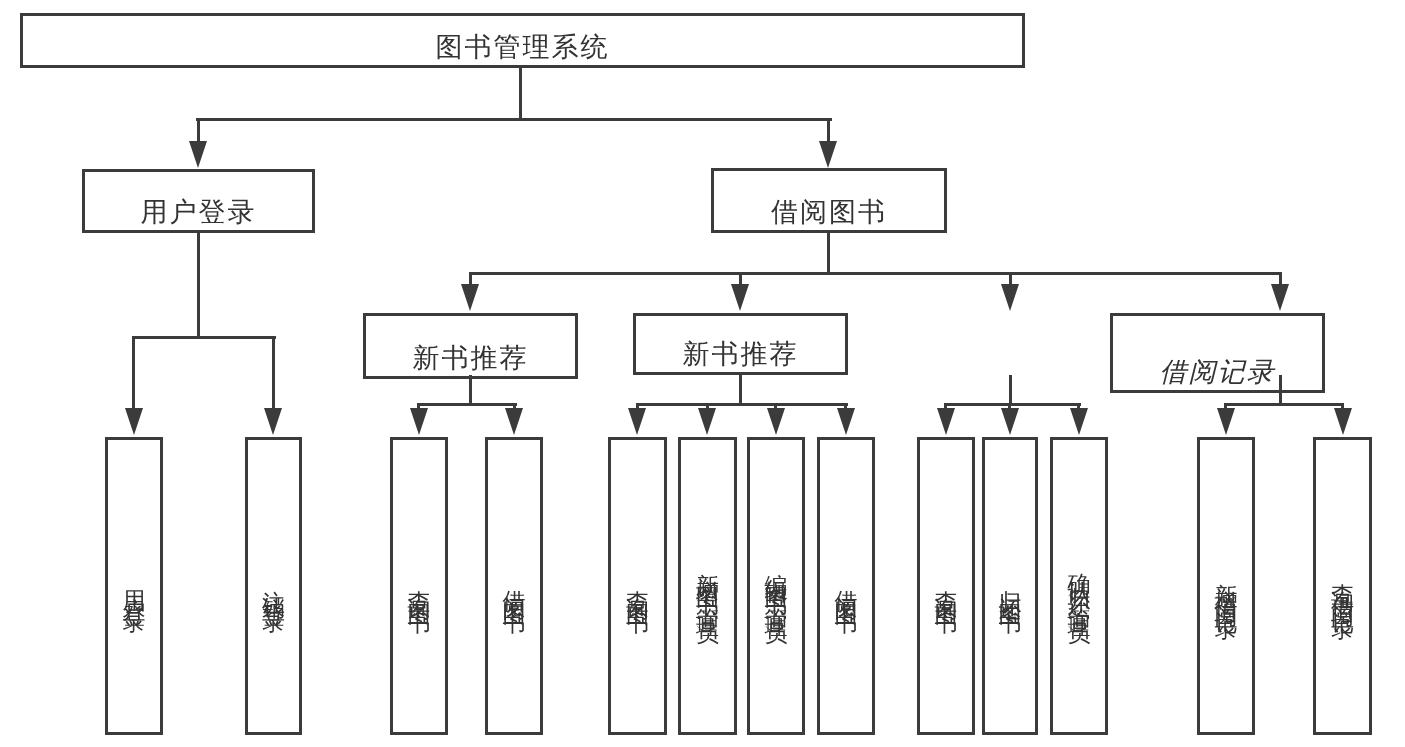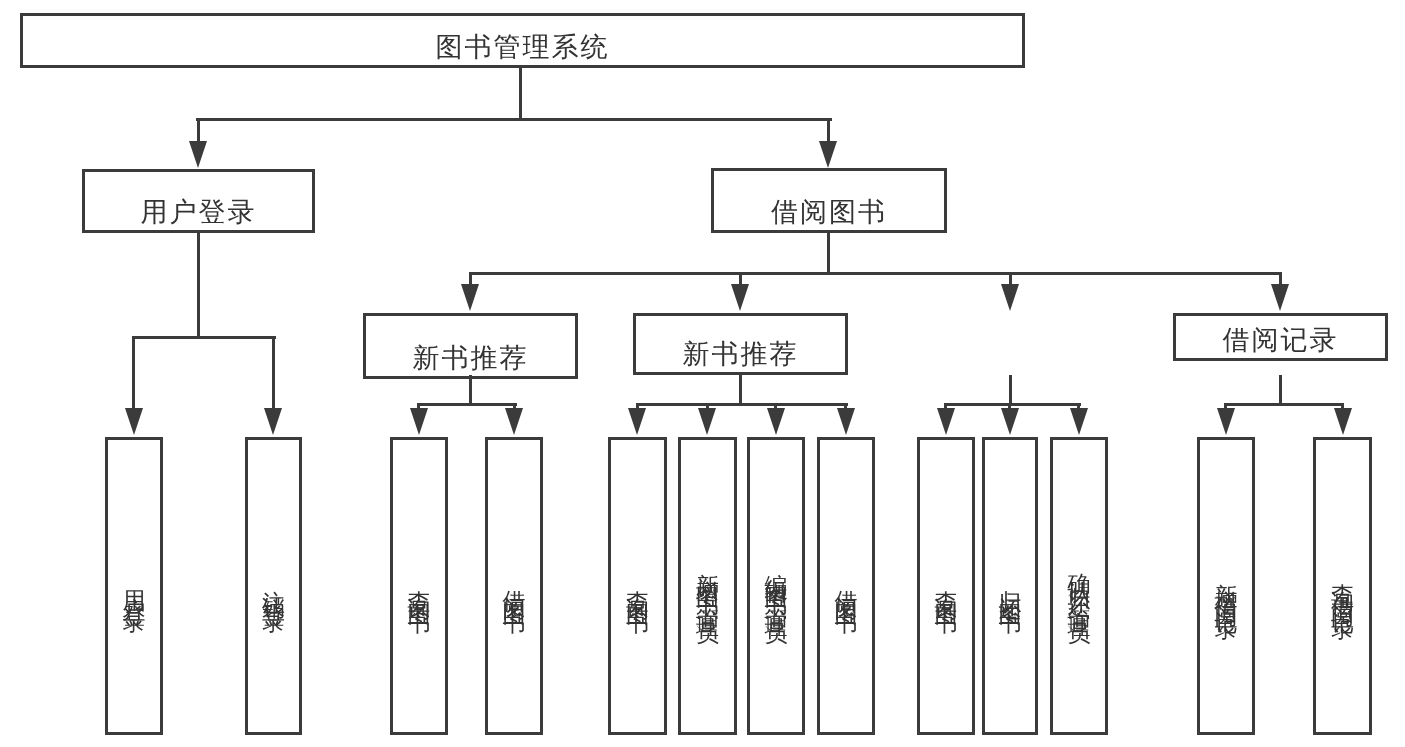--- a/index.html
+++ b/index.html
@@ -73,21 +73,21 @@
   <div class="arrow" style="left:1001px; top:284px;"></div>
   <div class="line" style="left:1279px; top:275px; width:3px; height:9px;"></div>
   <div class="arrow" style="left:1271px; top:284px;"></div>
 
   <div class="box" style="left:363px; top:313px; width:215px; height:66px;">
     <span>新书推荐</span>
   </div>
   <div class="box" style="left:633px; top:313px; width:215px; height:62px;">
     <span>新书推荐</span>
   </div>
-  <div class="box" style="left:1173px; top:313px; width:215px; height:48px;">
+  <div class="box" style="left:1110px; top:313px; width:215px; height:80px;font-style:italic;">
     <span>借阅记录</span>
   </div>
 
   <div class="line" style="left:469px; top:375px; width:3px; height:28px;"></div>
   <div class="line" style="left:417px; top:403px; width:100px; height:3px;"></div>
   <div class="line" style="left:417px; top:406px; width:3px; height:3px;"></div>
   <div class="arrow" style="left:410px; top:408px;"></div>
   <div class="line" style="left:513px; top:406px; width:3px; height:3px;"></div>
   <div class="arrow" style="left:505px; top:408px;"></div>
 

